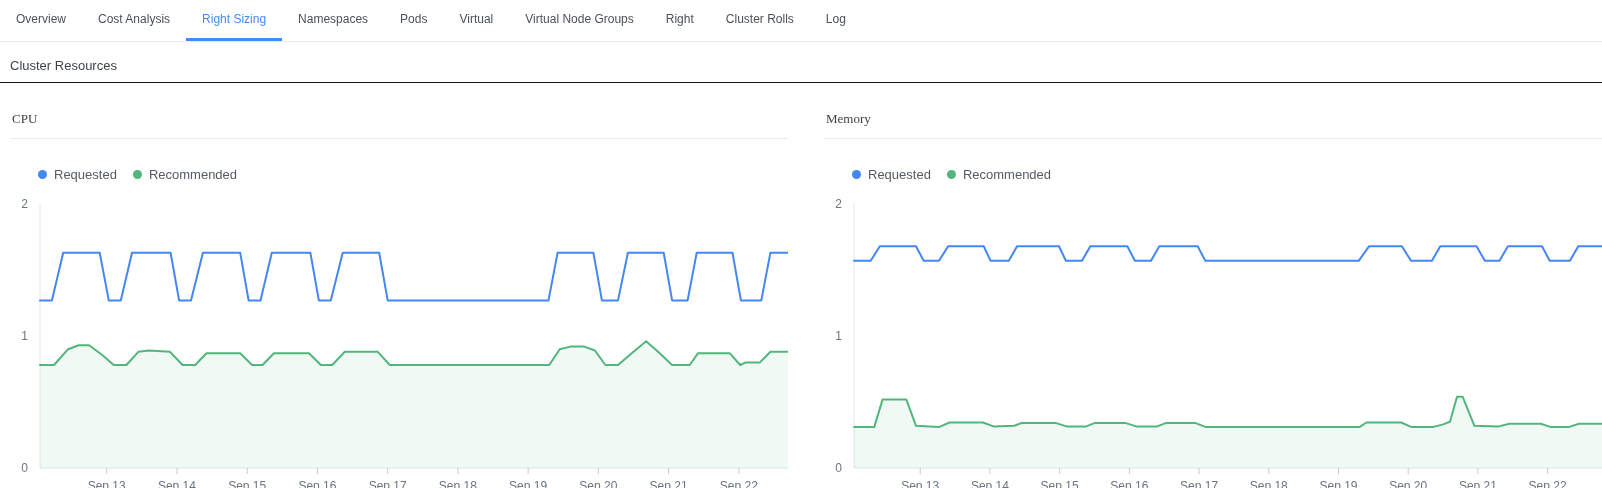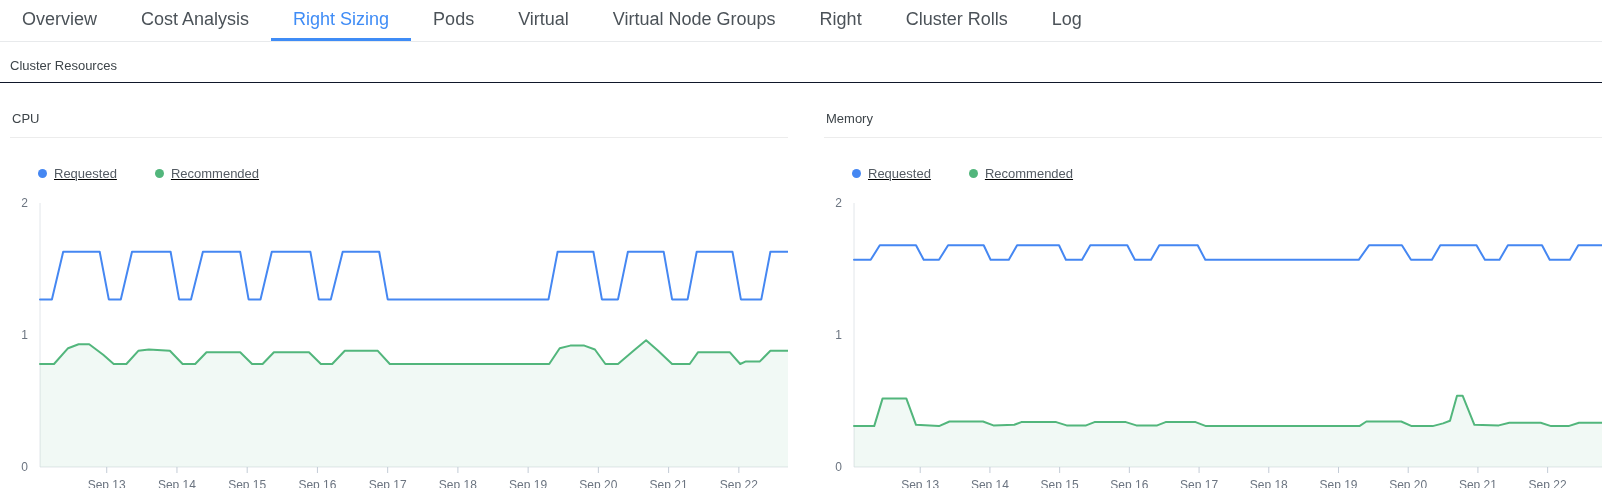--- a/index.html
+++ b/index.html
@@ -3,44 +3,45 @@
 <meta charset="utf-8">
 <style>
   * { box-sizing: border-box; }
   html,body { margin:0; padding:0; }
   body {
     width:1602px; height:488px; background:#ffffff;
     font-family:"Liberation Sans", sans-serif; overflow:hidden;
   }
   .tabbar { display:flex; align-items:stretch; height:42px; border-bottom:1px solid #e8eaec; }
   .tab {
-    display:flex; align-items:center; padding:0 22px; font-size:18px; color:#4b5258;
+    display:flex; align-items:center; padding:0 16px; font-size:12px; color:#4b5258;
     border-bottom:3px solid transparent; cursor:pointer; white-space:nowrap;
   }
   .tab.active { color:#3f8cf6; border-bottom-color:#3f8cf6; }
   .section-heading {
     font-size:13px; color:#3d4449; padding:16px 10px 9px 10px; border-bottom:1px solid #0f172a;
   }
   .charts-row { display:grid; grid-template-columns:1fr 1fr; column-gap:36px; padding:22px 0 0 10px; }
   .panel { min-width:0; }
-  .panel-title { font-size:13px; color:#3d4449; padding:6px 0 11px 2px; border-bottom:1px solid #ececec; }
-  .legend { display:flex; align-items:flex-end; gap:38px; margin-top:28px; padding-left:28px;text-decoration:underline; }
+  .panel-title { font-size:13px; color:#3d4449; padding:6px 0 11px 2px; border-bottom:1px solid #ececec;font-family:Liberation Serif, serif; }
+  .legend { display:flex; align-items:flex-end; gap:16px; margin-top:28px; padding-left:28px; }
   .legend-item { display:flex; align-items:center; gap:7px; cursor:pointer; }
   .dot { width:9px; height:9px; border-radius:50%; flex:0 0 auto; }
   .legend-label { font-size:13px; color:#545b63; }
   svg.chart { display:block; margin-top:10px; }
   .ylab, .xlab { font-size:12px; fill:#6b7480; font-family:"Liberation Sans", sans-serif; }
 </style>
 </head>
 <body>
 
 <div class="tabbar">
     <div class="tab">Overview</div>
     <div class="tab">Cost Analysis</div>
     <div class="tab active">Right Sizing</div>
+    <div class="tab">Namespaces</div>
     <div class="tab">Pods</div>
     <div class="tab">Virtual</div>
     <div class="tab">Virtual Node Groups</div>
     <div class="tab">Right</div>
     <div class="tab">Cluster Rolls</div>
     <div class="tab">Log</div>
   </div>
 
 <div class="section-heading">Cluster Resources</div>
 

